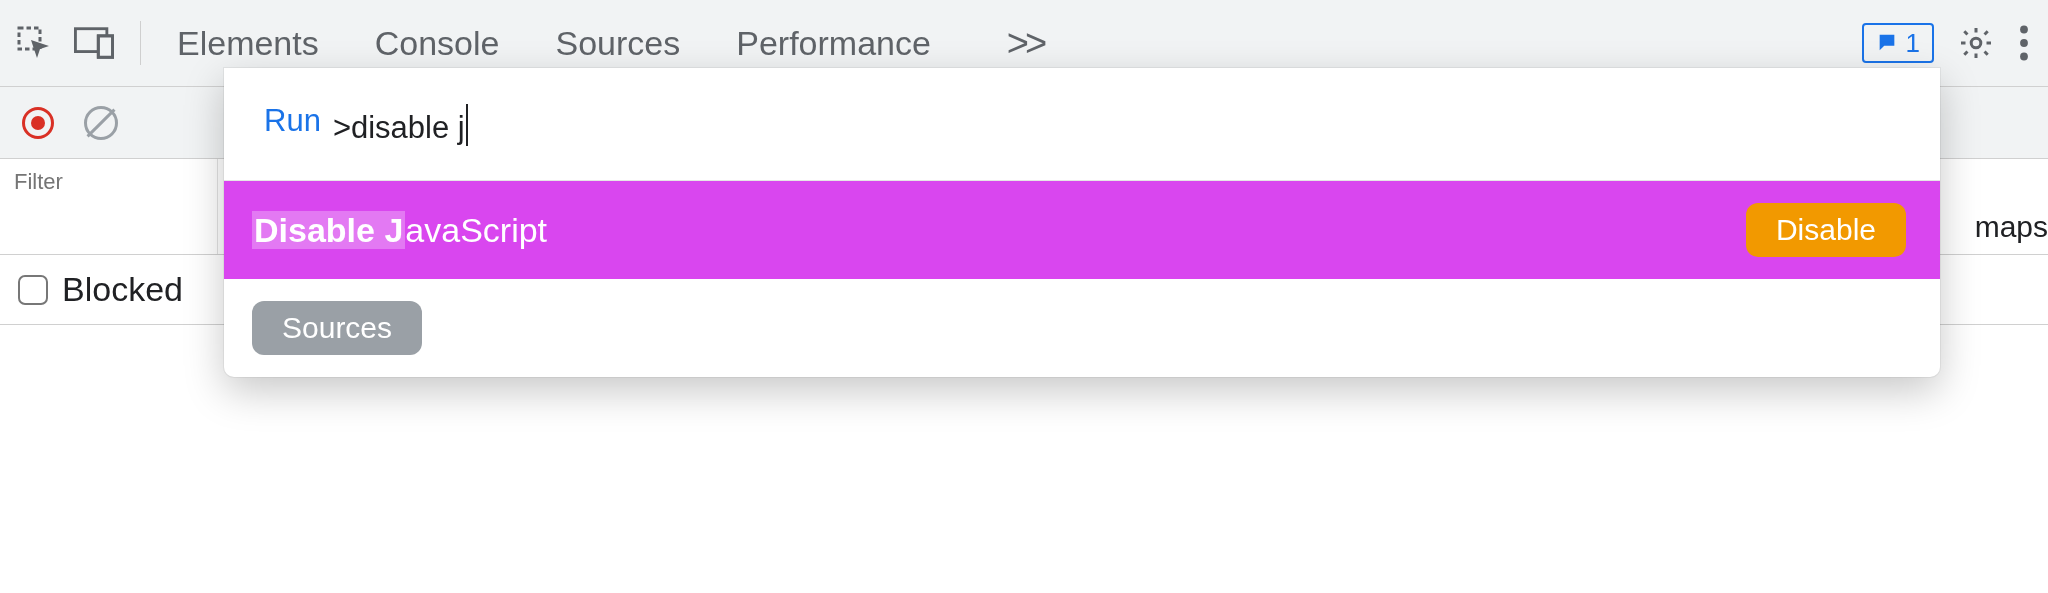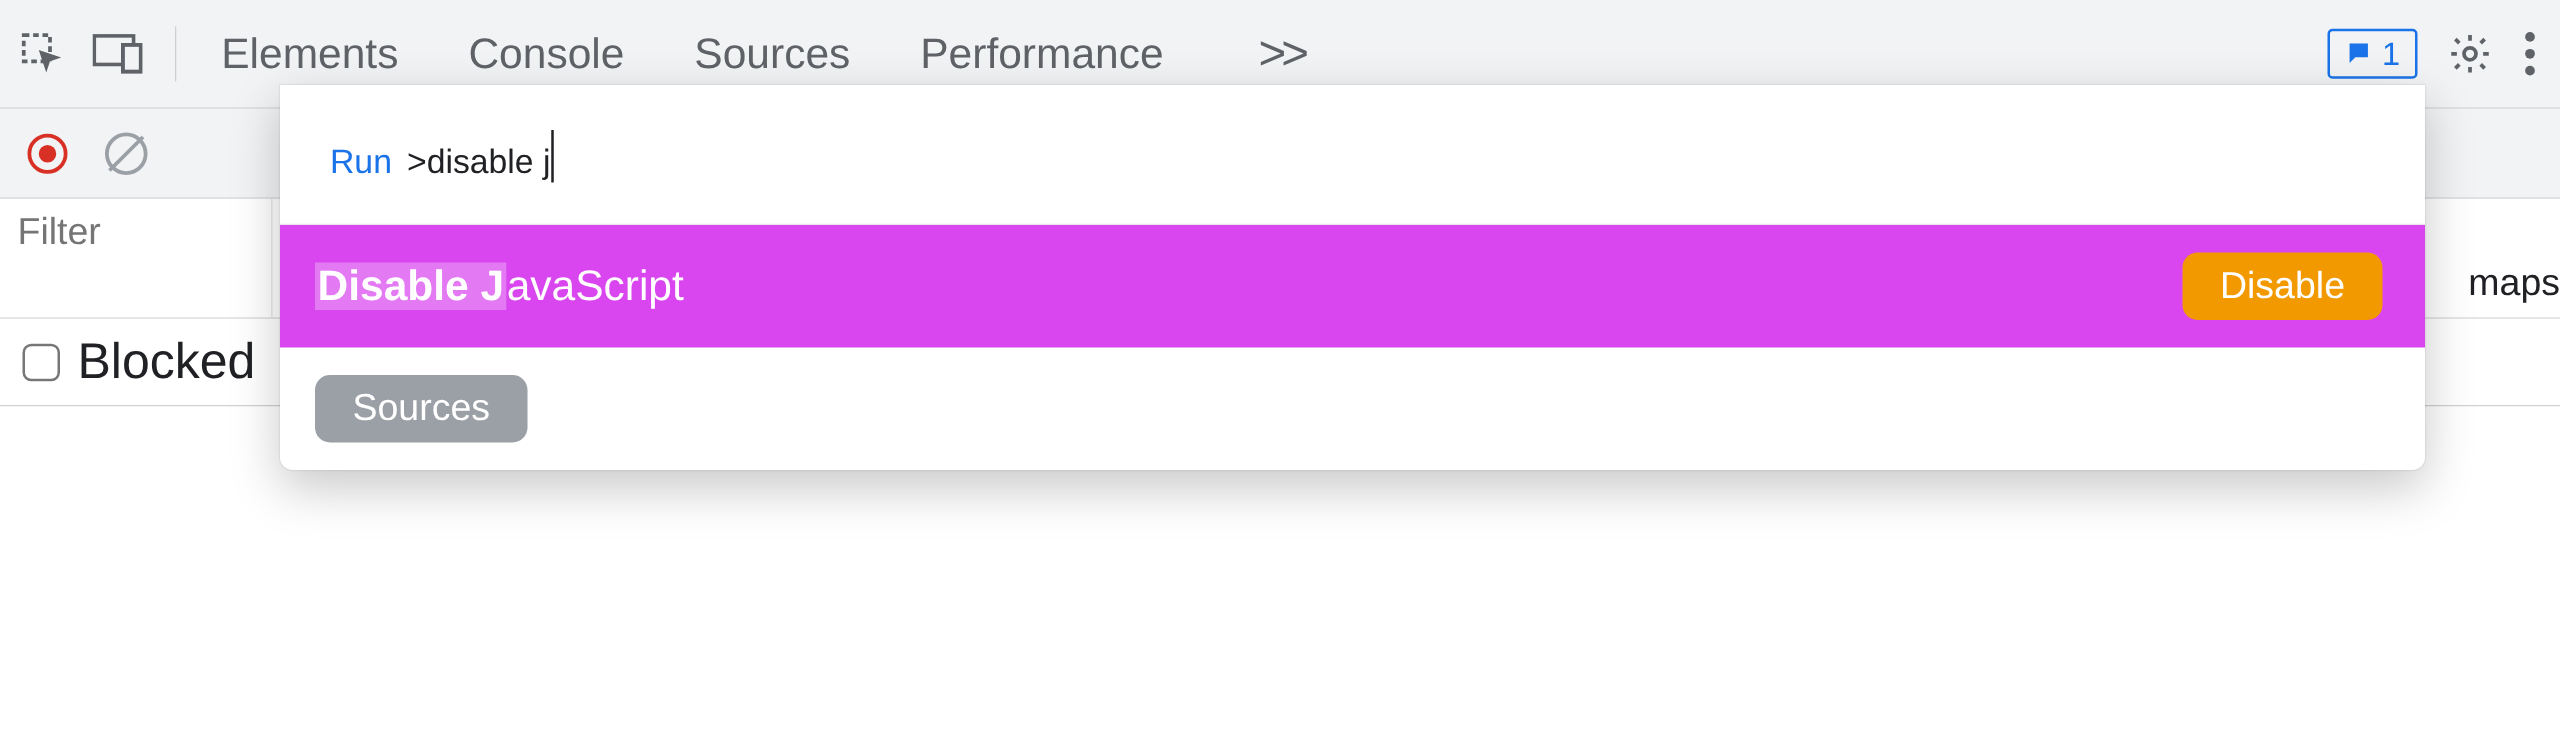--- a/index.html
+++ b/index.html
@@ -63,21 +63,21 @@
     border-bottom:1px solid #d0d0d0;
     display:flex; align-items:stretch;
   }
   .filter-box {
     width:218px;
     border-right:1px solid #e2e2e2;
     display:flex; align-items:flex-start;
     padding:10px 0 0 14px;
   }
   .filter-input {
-    width:100%; border:none; outline:none; font-size:30px;
+    width:100%; border:none; outline:none; font-size:22px;
     background:transparent; color:#c2410c;
   }
   .chips-row {
     display:flex; align-items:flex-end; gap:18px;
     padding:0 0 10px 10px;
     flex:1;
     overflow:hidden;
   }
   .chip {
     background:#e8eaed; border-radius:14px;
@@ -88,37 +88,37 @@
   .cookies-text { margin-left:auto; padding-right:0; font-size:30px; color:#202124;}
 
   
   .toolbar4 {
     height:70px; background:#ffffff; border-bottom:1px solid #d0d0d0;
     display:flex; align-items:center; gap:14px; padding-left:18px;
   }
   .cb {
     width:30px; height:30px; border:2px solid #777; border-radius:7px; cursor:pointer;
   }
-  .cb-label { font-size:40px; color:#202124; }
+  .cb-label { font-size:34px; color:#202124; }
 
   
   .palette {
     position:absolute;
     left:224px; top:68px;
     width:1716px;
     background:#ffffff;
     border-radius:0 0 10px 10px;
     box-shadow:0 14px 40px rgba(0,0,0,.22), 0 0 0 1px rgba(0,0,0,.05);
     overflow:hidden;
     z-index:50;
   }
   .palette-input-row {
-    display:flex; align-items:flex-end; gap:12px;
+    display:flex; align-items:center; gap:12px;
     padding:28px 36px 34px 40px;
-    font-size:27px;
+    font-size:31px;
     border-bottom:1px solid #e6e6e6;
   }
   .run-label { color:#1a73e8; }
   .palette-q { color:#202124; }
   .cursor {
     display:inline-block; width:2px; height:42px; background:#202124;
     transform:translateY(8px); margin-left:1px;
   }
 
   .palette-item {

